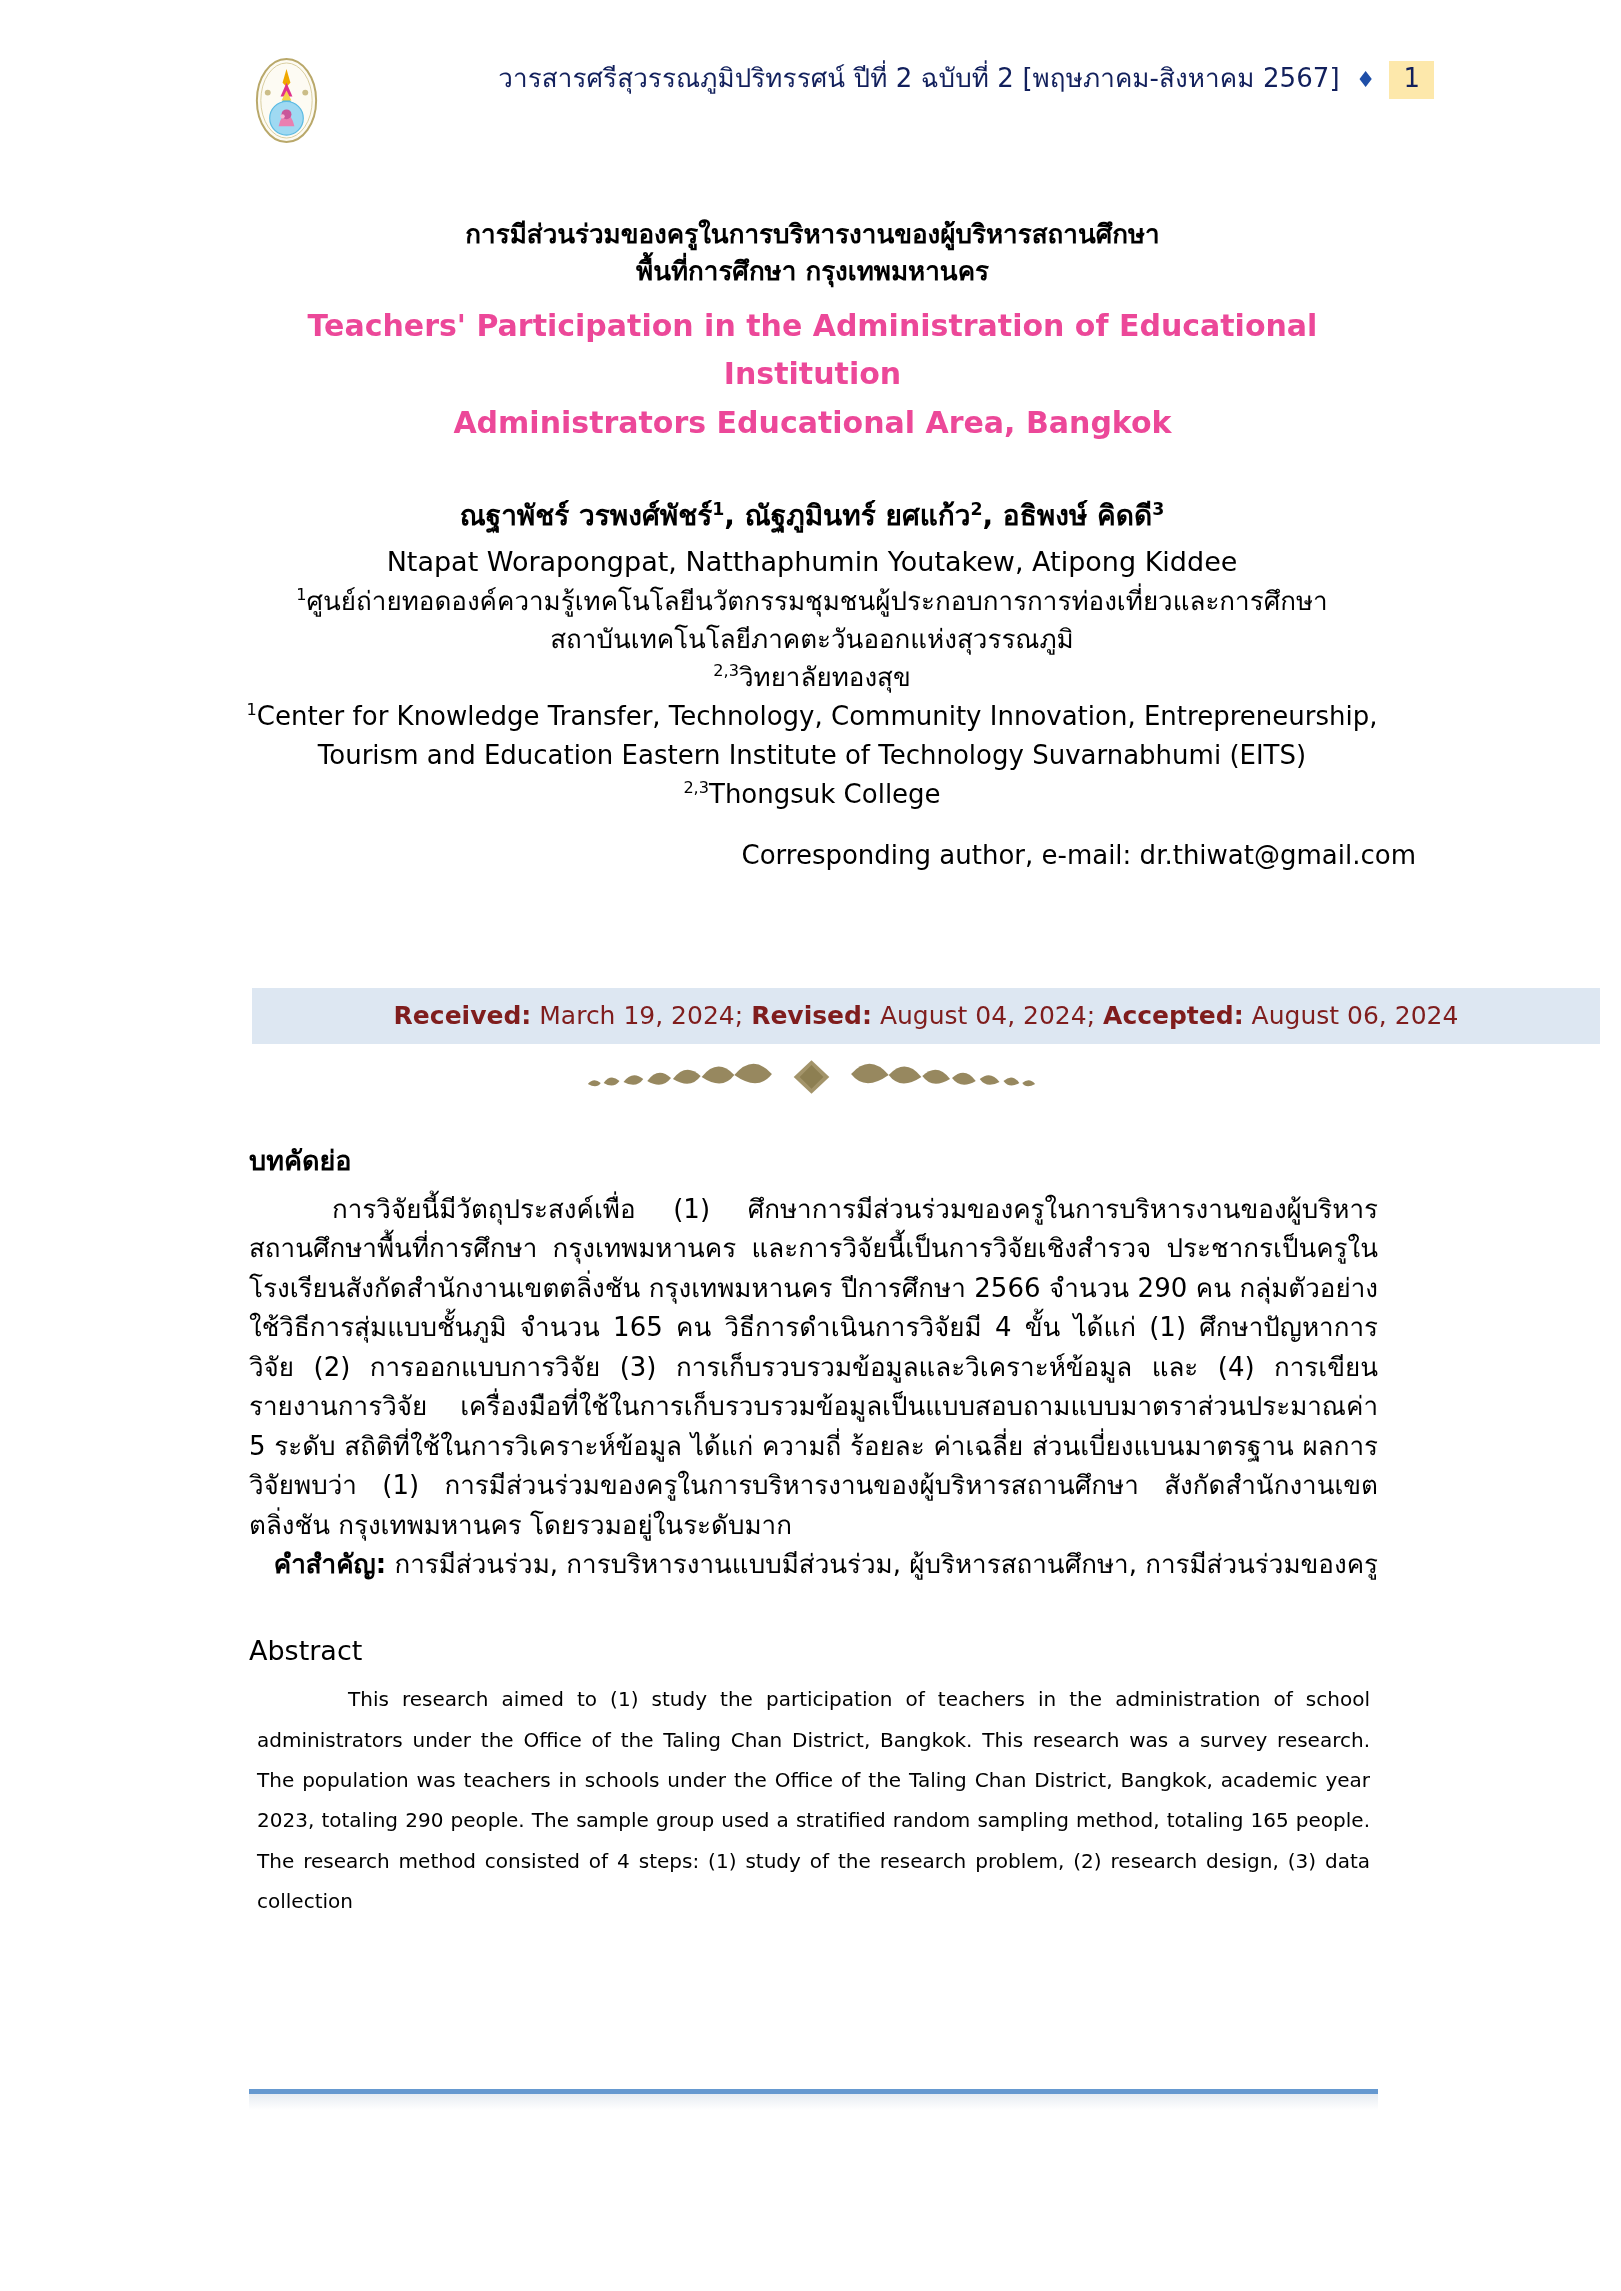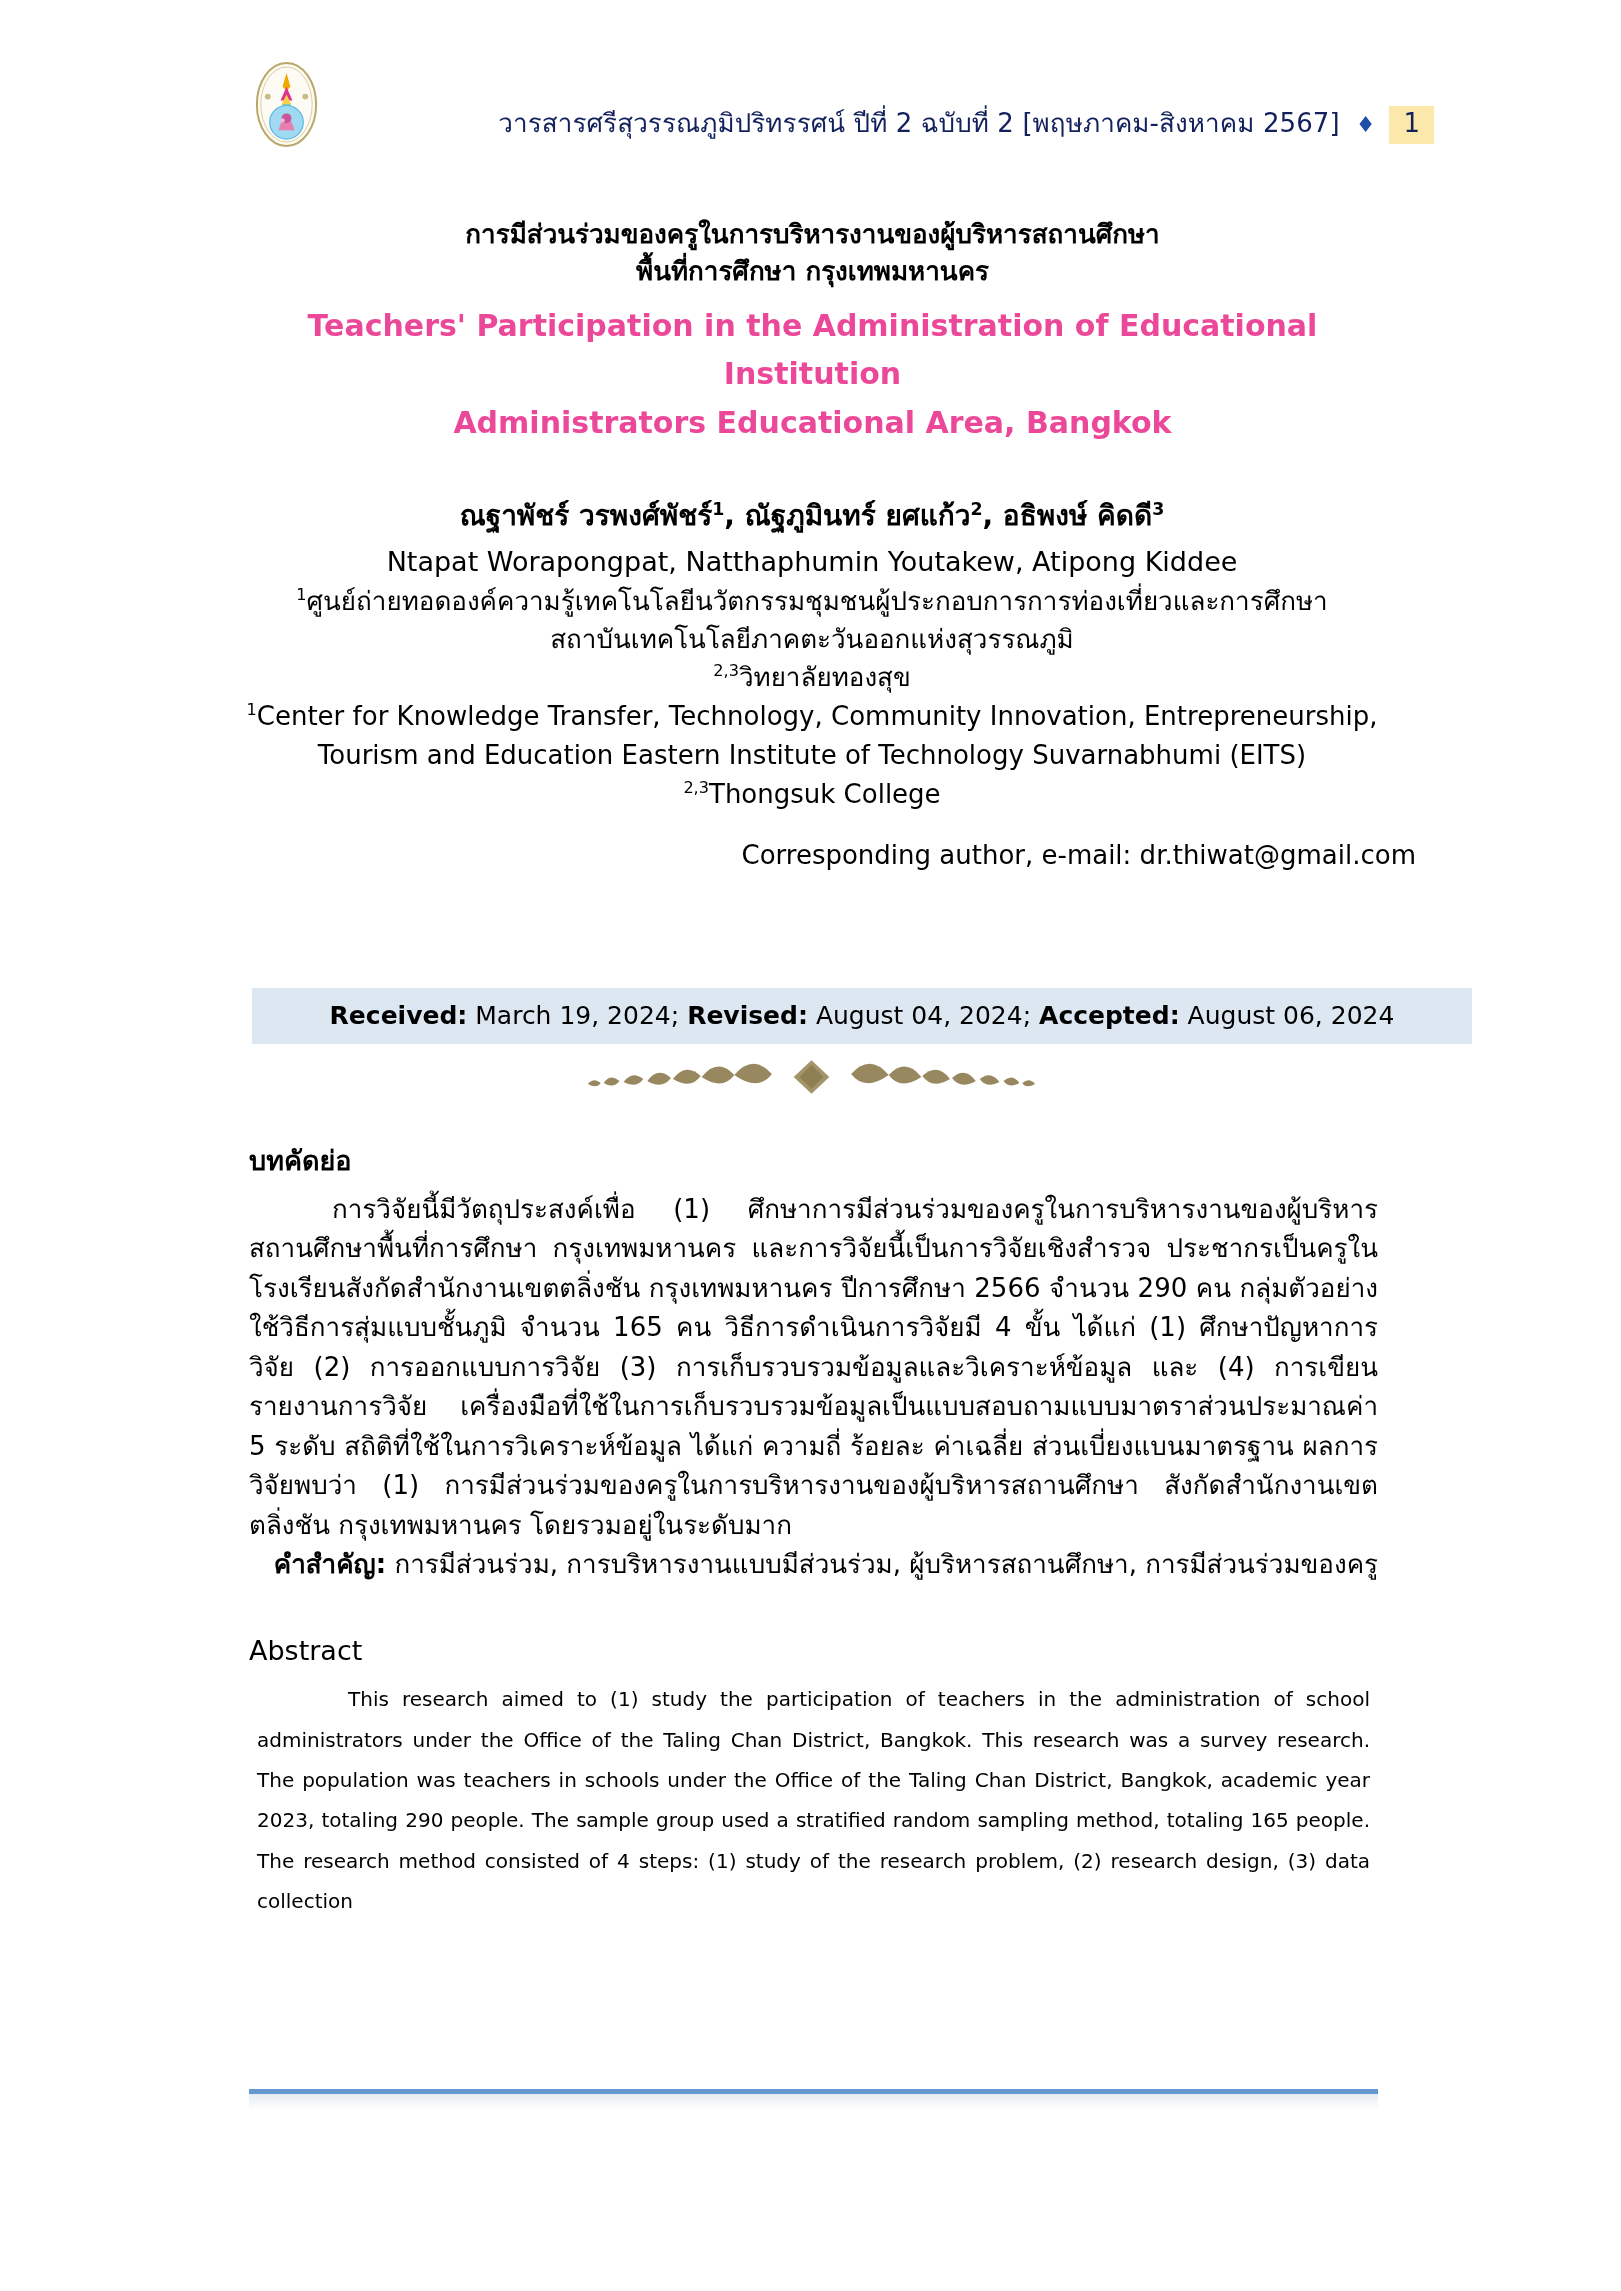--- a/index.html
+++ b/index.html
@@ -25,21 +25,21 @@
   }
 
   
   .masthead {
     position: absolute;
     top: 57px;
     left: 246px;
     right: 188px;
     height: 91px;
     display: flex;
-    align-items: flex-end;
+    align-items: flex-start;
   }
   .logo-wrap {
     width: 81px;
     height: 87px;
     flex: 0 0 81px;
     position: relative;
   }
   .masthead-text-wrap {
     flex: 1 1 auto;
     display: flex;
@@ -128,26 +128,26 @@
     font-size: 0.62em;
     vertical-align: super;
     line-height: 0;
   }
 
   
   .date-banner {
     position: absolute;
     top: 988px;
     left: 252px;
-    width: 1220px;
+    width: 1348px;
     background: #dde7f2;
     text-align: center;
     font-size: 25px;
     padding: 13px 0 14px 0;
-    color: #000000;
+    color: #7f1d1d;
   }
   .date-banner b { font-weight: bold; }
 
   
   .ornament {
     position: absolute;
     top: 1047px;
     left: 0;
     width: 1622px;
     height: 55px;

